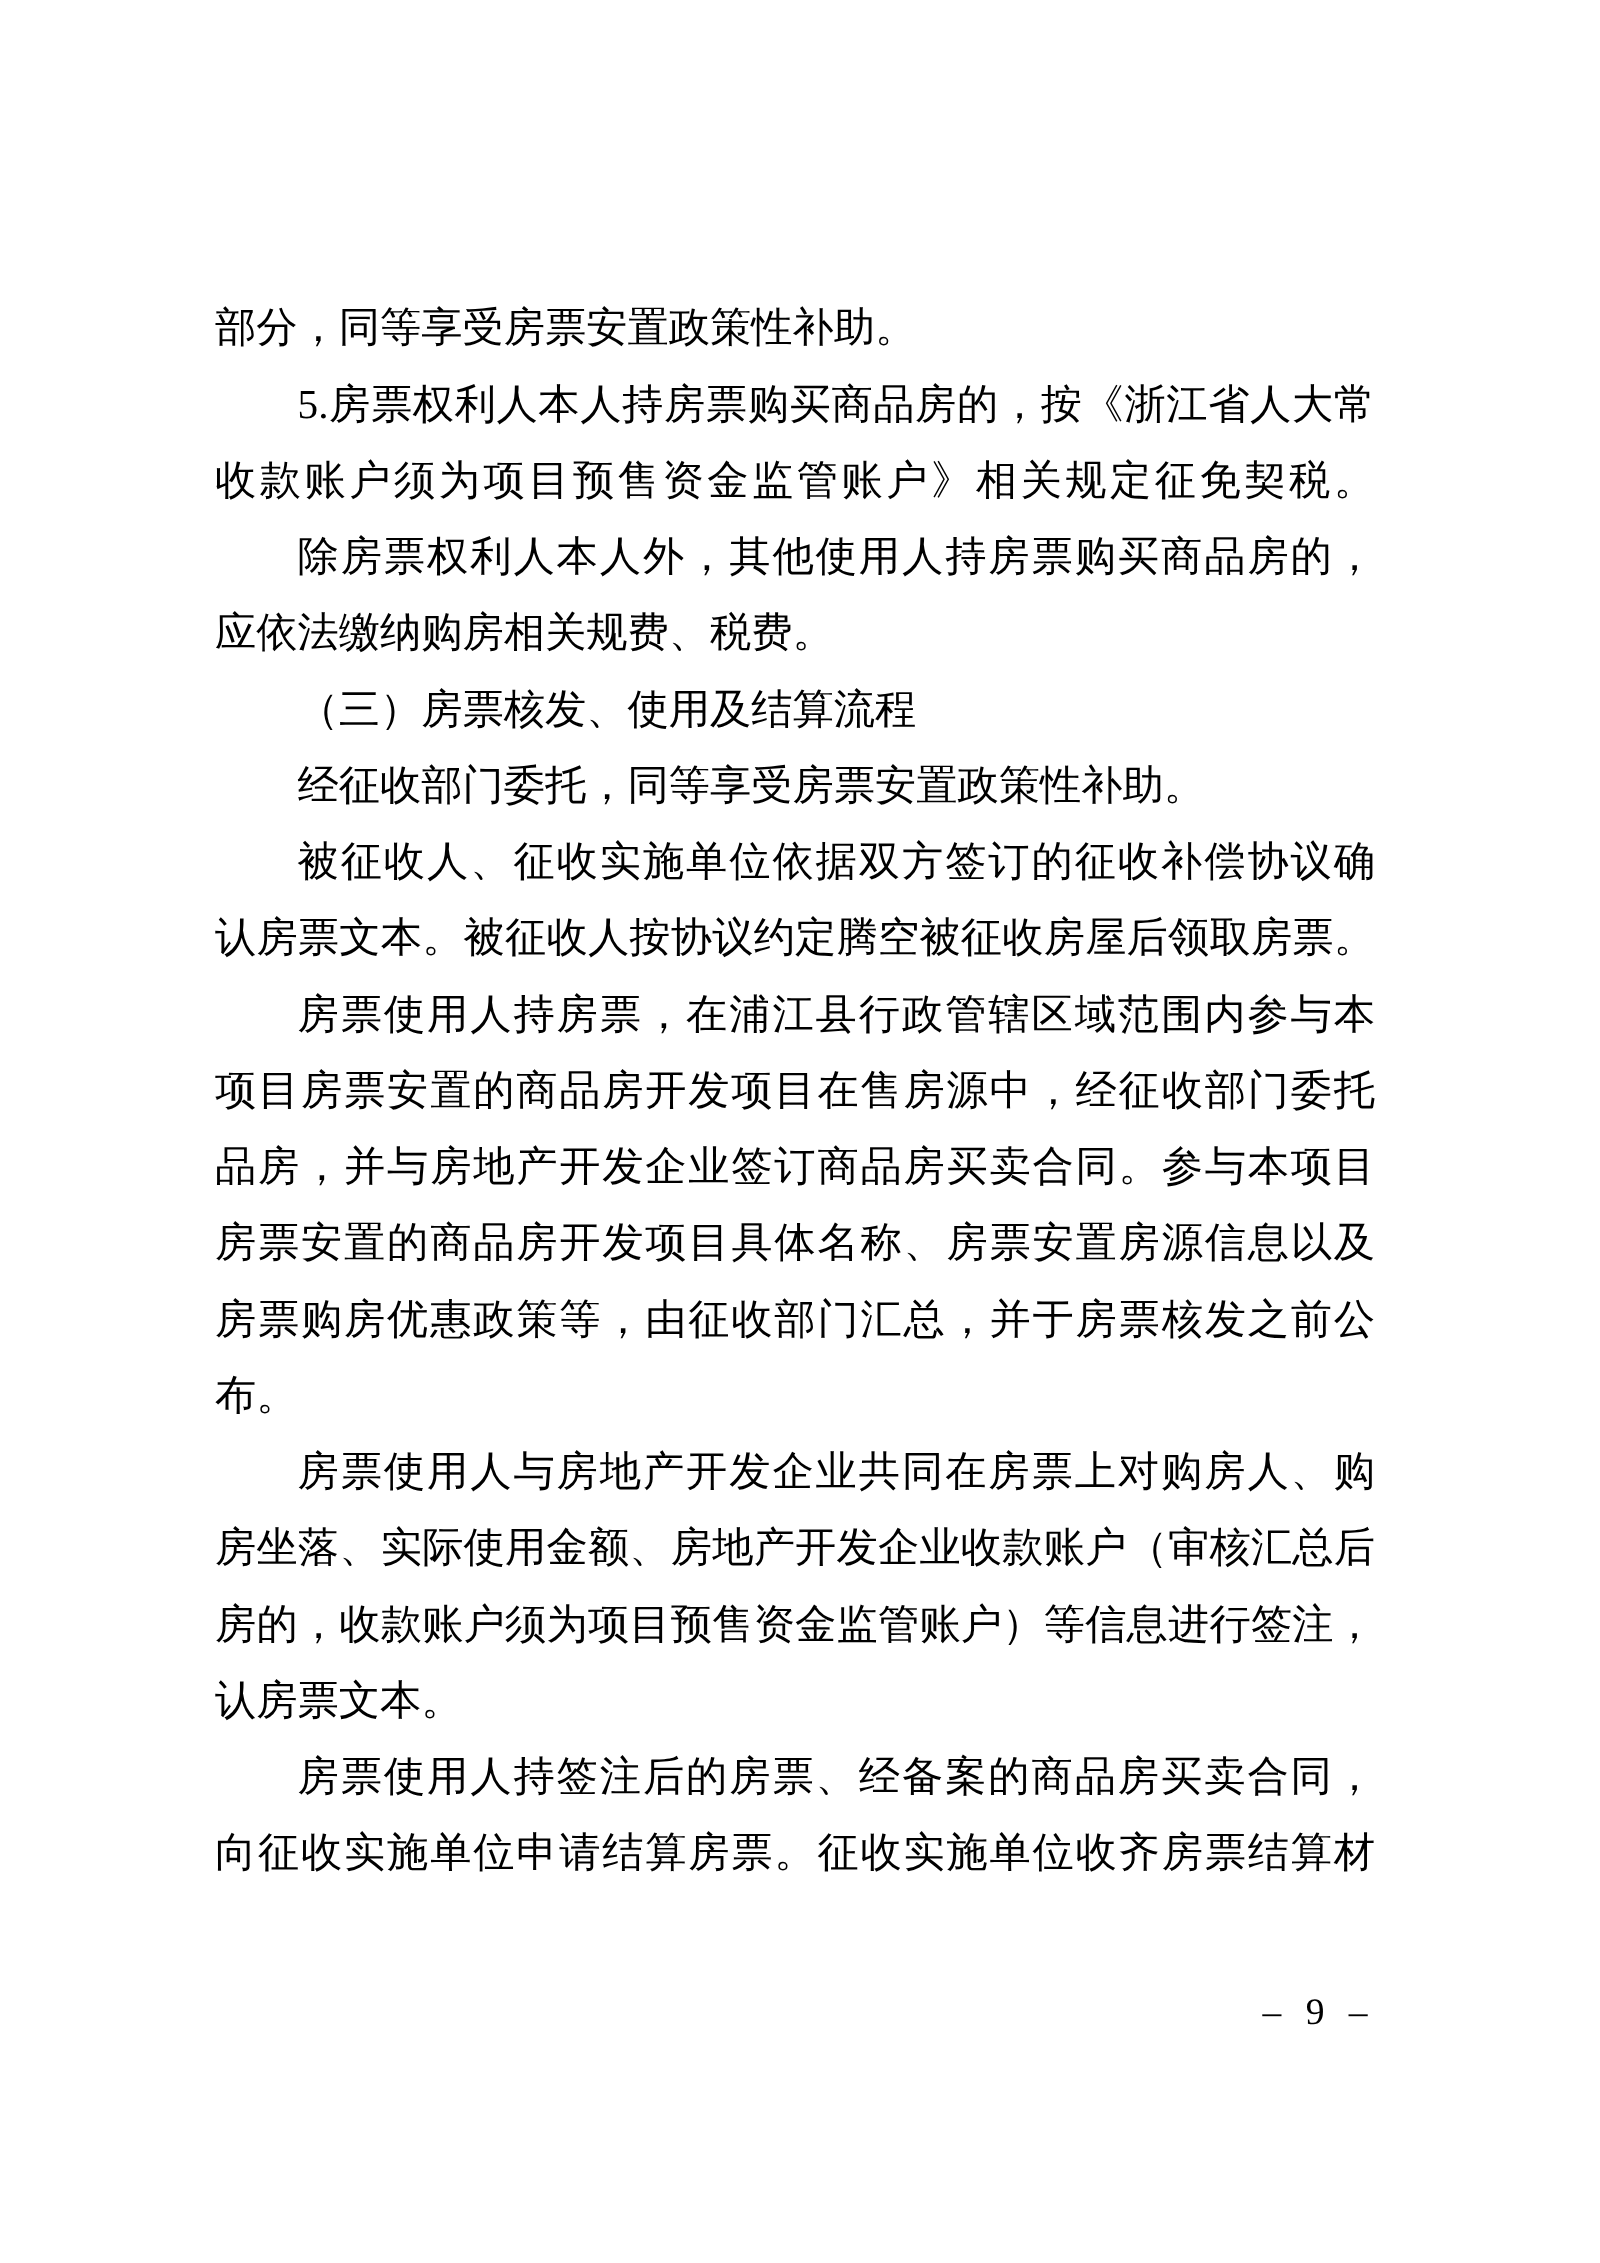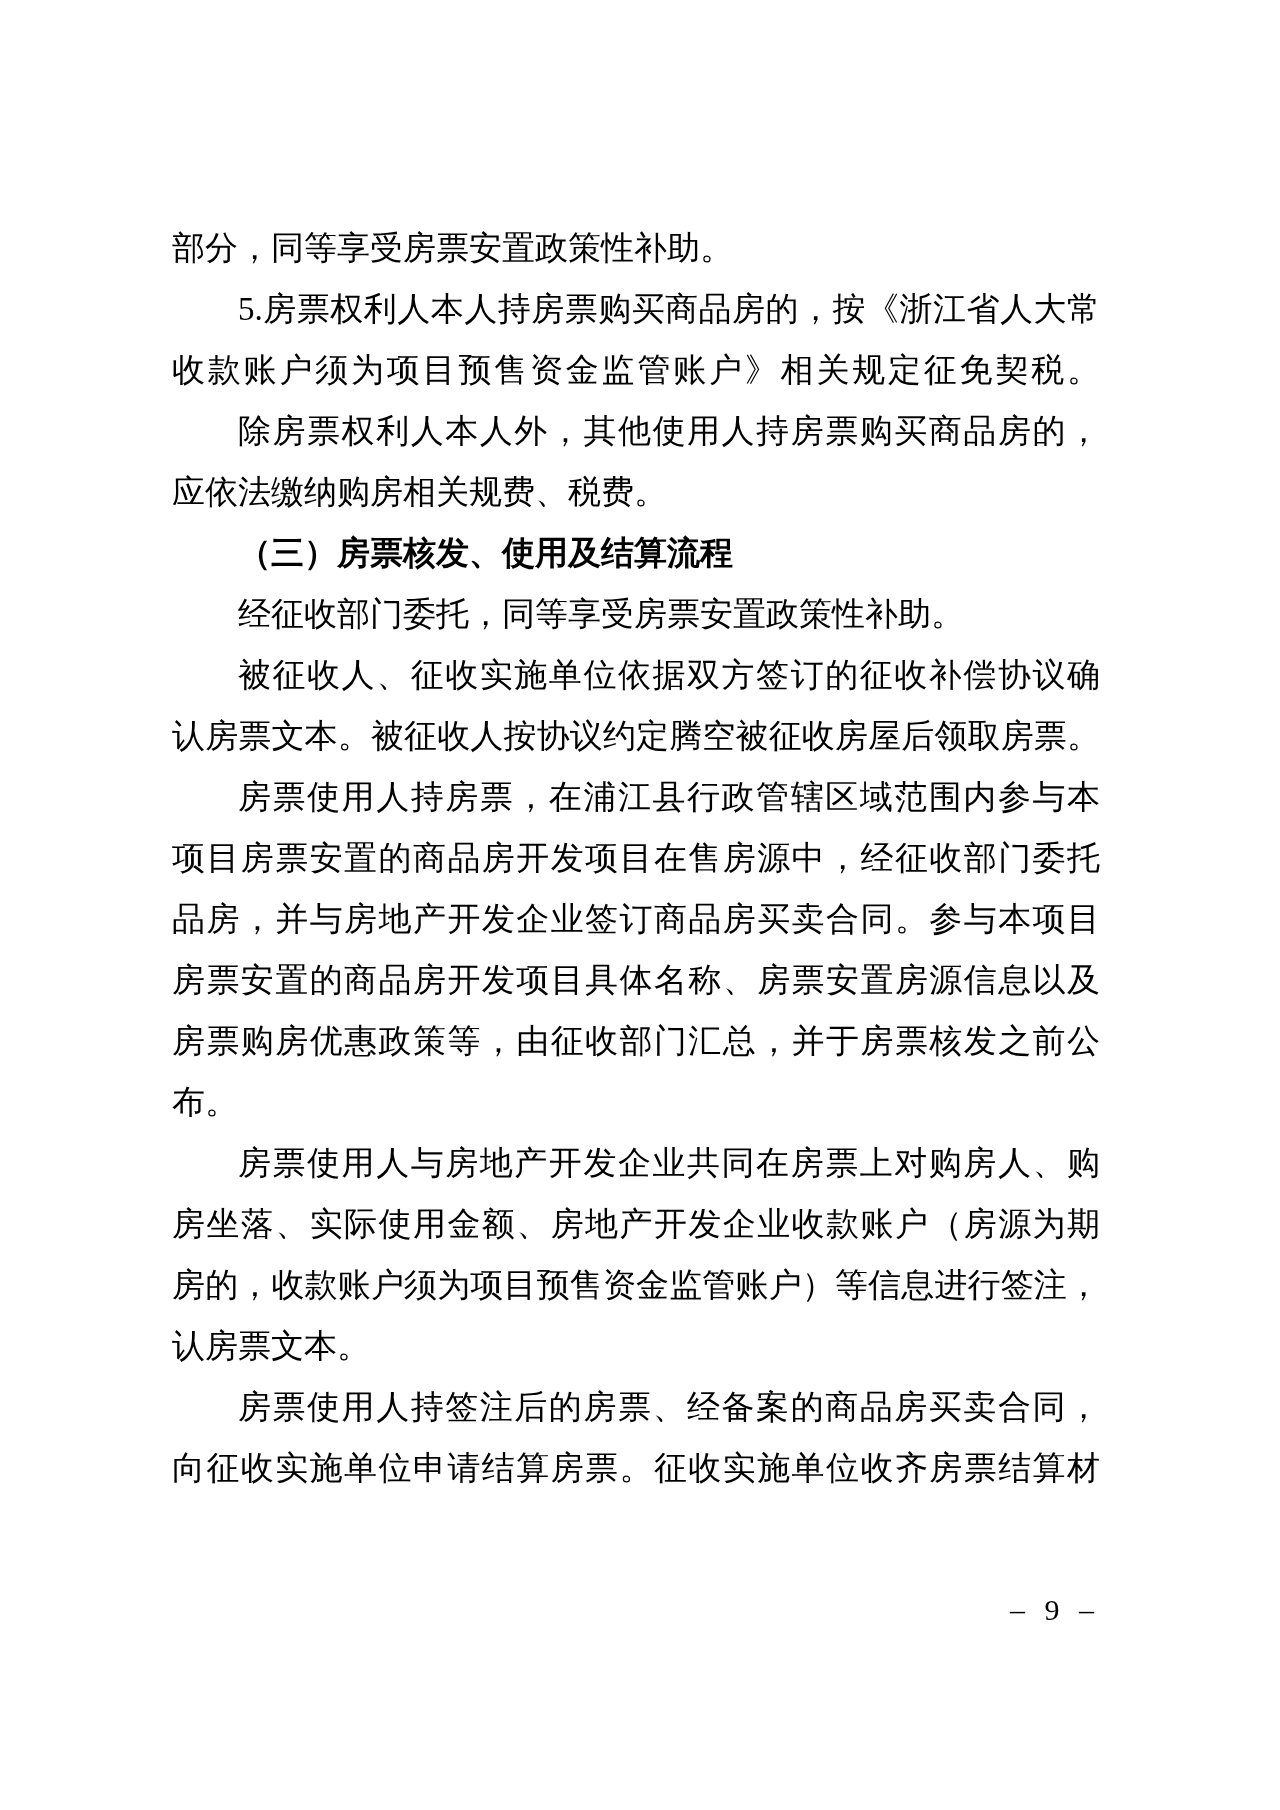--- a/index.html
+++ b/index.html
@@ -12,42 +12,42 @@
     width: 1280px;
     height: 1810px;
     background: #ffffff;
     color: #000000;
     font-family: "Liberation Serif", "DejaVu Serif", serif;
     overflow: hidden;
   }
   .doc-body {
     position: absolute;
     left: 172px;
-    top: 218px;
+    top: 233px;
     width: 928px;
   }
   .line {
     height: 61px;
     line-height: 61px;
     font-size: 33px;
     letter-spacing: 0;
     white-space: nowrap;
     text-align: left;
   }
   .line.fill {
     white-space: normal;
     text-align: justify;
     text-align-last: justify;
     text-justify: inter-character;
   }
   .line.indent {
     text-indent: 66px;
   }
   .line.bold {
-    font-weight: bold;
+    font-weight: normal;
   }
   .page-number {
     position: absolute;
     top: 1592px;
     right: 180px;
     font-size: 30px;
     line-height: 36px;
     letter-spacing: 6px;
     color: #000000;
   }
@@ -66,20 +66,20 @@
       <div class="line indent">经征收部门委托，同等享受房票安置政策性补助。</div>
       <div class="line fill indent">被征收人、征收实施单位依据双方签订的征收补偿协议确</div>
       <div class="line fill">认房票文本。被征收人按协议约定腾空被征收房屋后领取房票。</div>
       <div class="line fill indent">房票使用人持房票，在浦江县行政管辖区域范围内参与本</div>
       <div class="line fill">项目房票安置的商品房开发项目在售房源中，经征收部门委托</div>
       <div class="line fill">品房，并与房地产开发企业签订商品房买卖合同。参与本项目</div>
       <div class="line fill">房票安置的商品房开发项目具体名称、房票安置房源信息以及</div>
       <div class="line fill">房票购房优惠政策等，由征收部门汇总，并于房票核发之前公</div>
       <div class="line">布。</div>
       <div class="line fill indent">房票使用人与房地产开发企业共同在房票上对购房人、购</div>
-      <div class="line fill">房坐落、实际使用金额、房地产开发企业收款账户（房源为期</div>
+      <div class="line fill">房坐落、实际使用金额、房地产开发企业收款账户（审核汇总后</div>
       <div class="line fill">房的，收款账户须为项目预售资金监管账户）等信息进行签注，</div>
       <div class="line">认房票文本。</div>
       <div class="line fill indent">房票使用人持签注后的房票、经备案的商品房买卖合同，</div>
       <div class="line fill">向征收实施单位申请结算房票。征收实施单位收齐房票结算材</div>
     </div>
   <div class="page-number">– 9 –</div>
 </div>
 
 </body></html>

